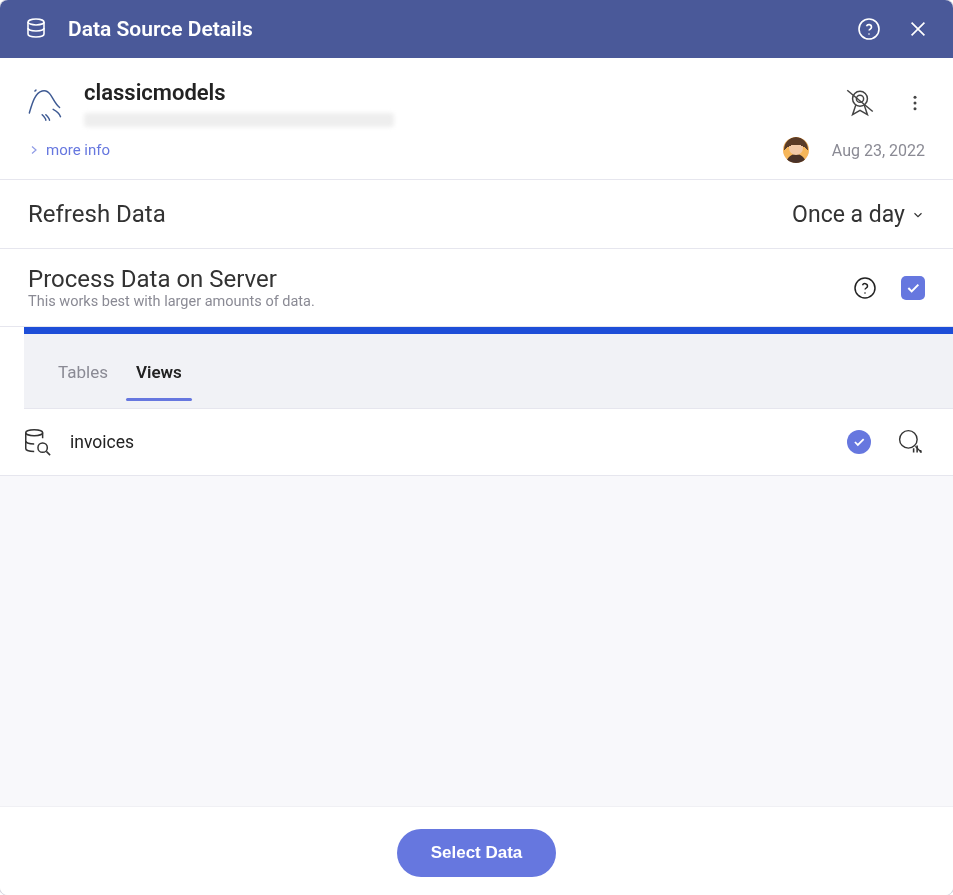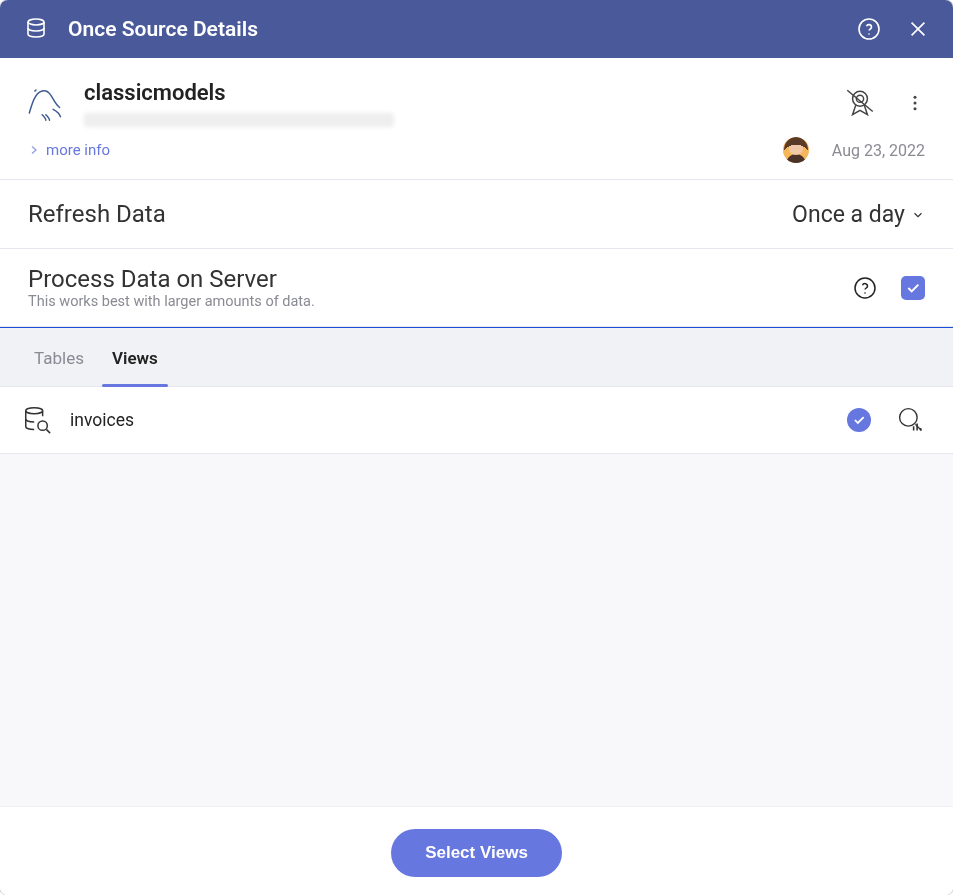--- a/index.html
+++ b/index.html
@@ -27,21 +27,21 @@
 
   .setting-row { display: flex; align-items: center; padding: 20px 28px; border-bottom: 1px solid #e6e6ee; }
   .setting-label { font-size: 24px; color: #333; }
   .setting-sub { font-size: 14.5px; color: #8a8a94; }
   .setting-right { margin-left: auto; display: flex; align-items: center; gap: 24px; }
   .dropdown-txt { font-size: 23px; color: #333; display: flex; align-items: center; gap: 6px; cursor: pointer; }
   .chevron-dn { display:inline-block; }
   .help-circle { width: 24px; height: 24px; }
   .checkbox { width: 24px; height: 24px; border-radius: 5px; background: #6677df; display:flex; align-items:center; justify-content:center; cursor:pointer; }
 
-  .tabs { display: flex; padding: 0 20px; background: #f1f2f6; border-bottom: 1px solid #e6e6ee; border-top: 1px solid #1d4ed8; }
+  .tabs { display: flex; padding: 8px 20px; background: #f1f2f6; border-bottom: 1px solid #e6e6ee; border-top: 7px solid #1d4ed8; margin-left: 24px; }
   .tab { padding: 20px 14px 18px; font-size: 17px; color: #8a8a94; cursor:pointer; position:relative; }
   .tab.active { color: #222; font-weight:600; }
   .tab.active::after { content:''; position:absolute; left:4px; right:4px; bottom:-1px; height:3px; background:#6677df; border-radius:2px; }
 
   .list-row { display:flex; align-items:center; padding: 18px 28px 18px 22px; gap: 18px; border-bottom:1px solid #e6e6ee; background:#fff; }
   .list-icon-wrap { width:30px; height:30px; }
   .list-name { font-size: 17.5px; color:#222; }
   .list-right { margin-left:auto; display:flex; align-items:center; gap:26px; }
   .check-circle { width:24px; height:24px; border-radius:50%; background:#6677df; display:flex; align-items:center; justify-content:center; }
 
@@ -56,21 +56,21 @@
 <div class="modal">
 
   <div class="header">
     <span class="header-icon">
       <svg viewBox="0 0 24 24" width="24" height="24" fill="none" stroke="#fff" stroke-width="1.6">
         <ellipse cx="12" cy="5" rx="8" ry="3"></ellipse>
         <path d="M4 5v6c0 1.7 3.6 3 8 3s8-1.3 8-3V5"></path>
         <path d="M4 11v6c0 1.7 3.6 3 8 3s8-1.3 8-3v-6"></path>
       </svg>
     </span>
-    <div class="header-title">Once Source Details</div>
+    <div class="header-title">Data Source Details</div>
     <div class="header-right">
       <span class="icon-btn">
         <svg viewBox="0 0 24 24" width="24" height="24" fill="none" stroke="#fff" stroke-width="1.6">
           <circle cx="12" cy="12" r="10"></circle>
           <path d="M9.5 9.2a2.6 2.6 0 0 1 5 1c0 1.6-2.4 2-2.4 3.4"></path>
           <circle cx="12" cy="17" r="0.8" fill="#fff" stroke="none"></circle>
         </svg>
       </span>
       <span class="icon-btn">
         <svg viewBox="0 0 24 24" width="22" height="22" stroke="#fff" stroke-width="1.8">
@@ -200,16 +200,16 @@
           <path d="M21 21l7 7"></path>
           <path d="M19 28v-5M23 28v-8M27 28v-3" stroke-width="1.8"></path>
         </svg>
       </span>
     </div>
   </div>
 
   <div class="empty-area"></div>
 
   <div class="footer">
-    <button class="primary-btn">Select Views</button>
+    <button class="primary-btn">Select Data</button>
   </div>
 
 </div>
 
 </body></html>

